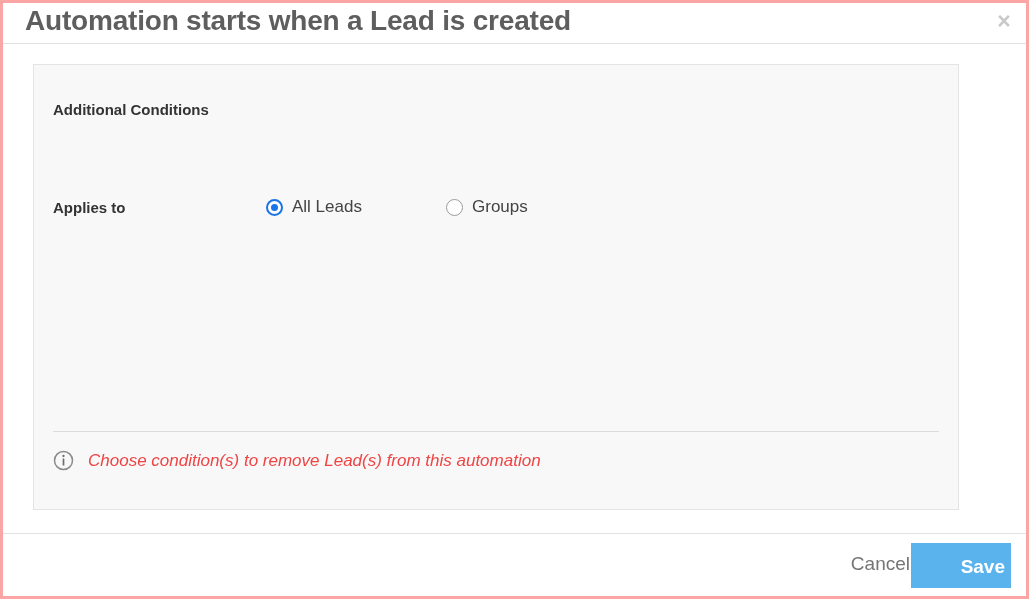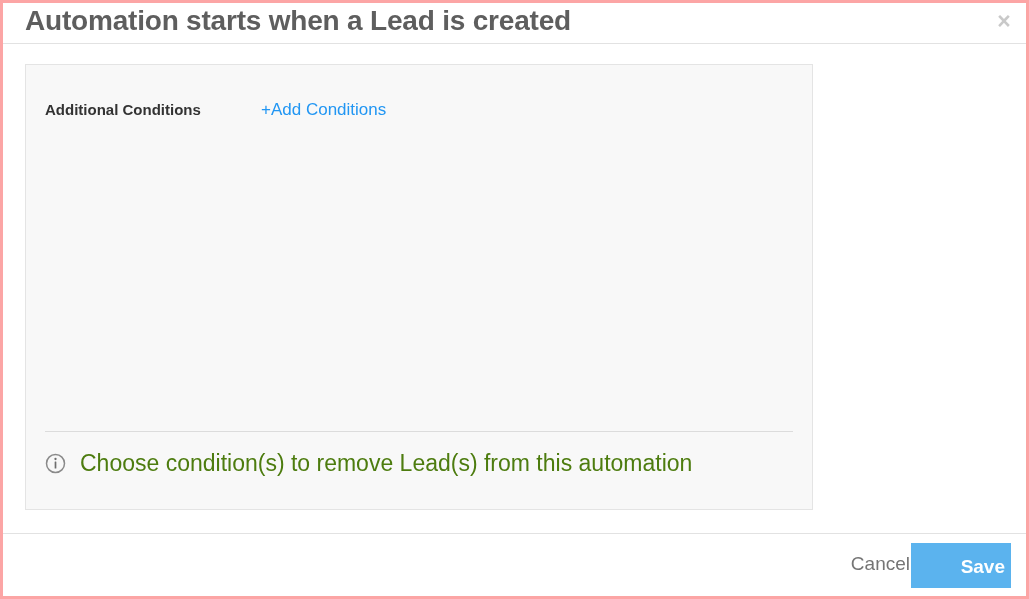--- a/index.html
+++ b/index.html
@@ -59,23 +59,23 @@
 
   
   .dialog-body {
     position: relative;
     height: 489px;
     background: #ffffff;
   }
   .panel {
     position: absolute;
     box-sizing: border-box;
-    left: 22px;
+    left: 30px;
     top: 20px;
-    width: 788px;
+    width: 926px;
     height: 446px;
     background: #f8f8f8;
     border: 1px solid #e4e4e4;
   }
 
   .form-row {
     position: absolute;
     left: 0;
     width: 100%;
     height: 34px;
@@ -187,22 +187,23 @@
     display: flex;
     align-items: center;
   }
   .info-icon {
     width: 21px;
     height: 21px;
     flex: none;
     margin-right: 14px;
   }
   .note-text {
-    font-size: 23px;
-    color: #4d7c0f;
+    font-size: 17px;
+    font-style: italic;
+    color: #ef4444;
     cursor: pointer;
     white-space: nowrap;
   }
 
   
   .dialog-footer {
     position: relative;
     box-sizing: border-box;
     height: 48px;
     border-top: 1px solid #e2e2e2;
@@ -242,24 +243,36 @@
   <div class="dialog-header">
     <div class="dialog-title">Automation starts when a Lead is created</div>
     <div class="close-icon">×</div>
   </div>
 
   <div class="dialog-body">
     <div class="panel">
 
       <div class="form-row row-conditions">
         <div class="field-label">Additional Conditions</div>
-        <div class="add-conditions-link">+Add Conditions</div>
       </div>
 
 
+      <div class="form-row row-applies">
+        <div class="field-label">Applies to</div>
+
+        <div class="radio-group radio-all">
+          <span class="radio-circle radio-on"></span>
+          <span class="radio-label">All Leads</span>
+        </div>
+
+        <div class="radio-group radio-group-2">
+          <span class="radio-circle radio-off"></span>
+          <span class="radio-label">Groups</span>
+        </div>
+      </div>
 
       <div class="panel-divider"></div>
 
       <div class="panel-note">
         <svg class="info-icon" viewBox="0 0 21 21">
           <circle cx="10.5" cy="10.5" r="9" fill="none" stroke="#8a8a8a" stroke-width="1.5"></circle>
           <circle cx="10.5" cy="6" r="1.15" fill="#6e6e6e"></circle>
           <rect x="9.65" y="8.6" width="1.7" height="7" rx="0.5" fill="#6e6e6e"></rect>
         </svg>
         <span class="note-text">Choose condition(s) to remove Lead(s) from this automation</span>

